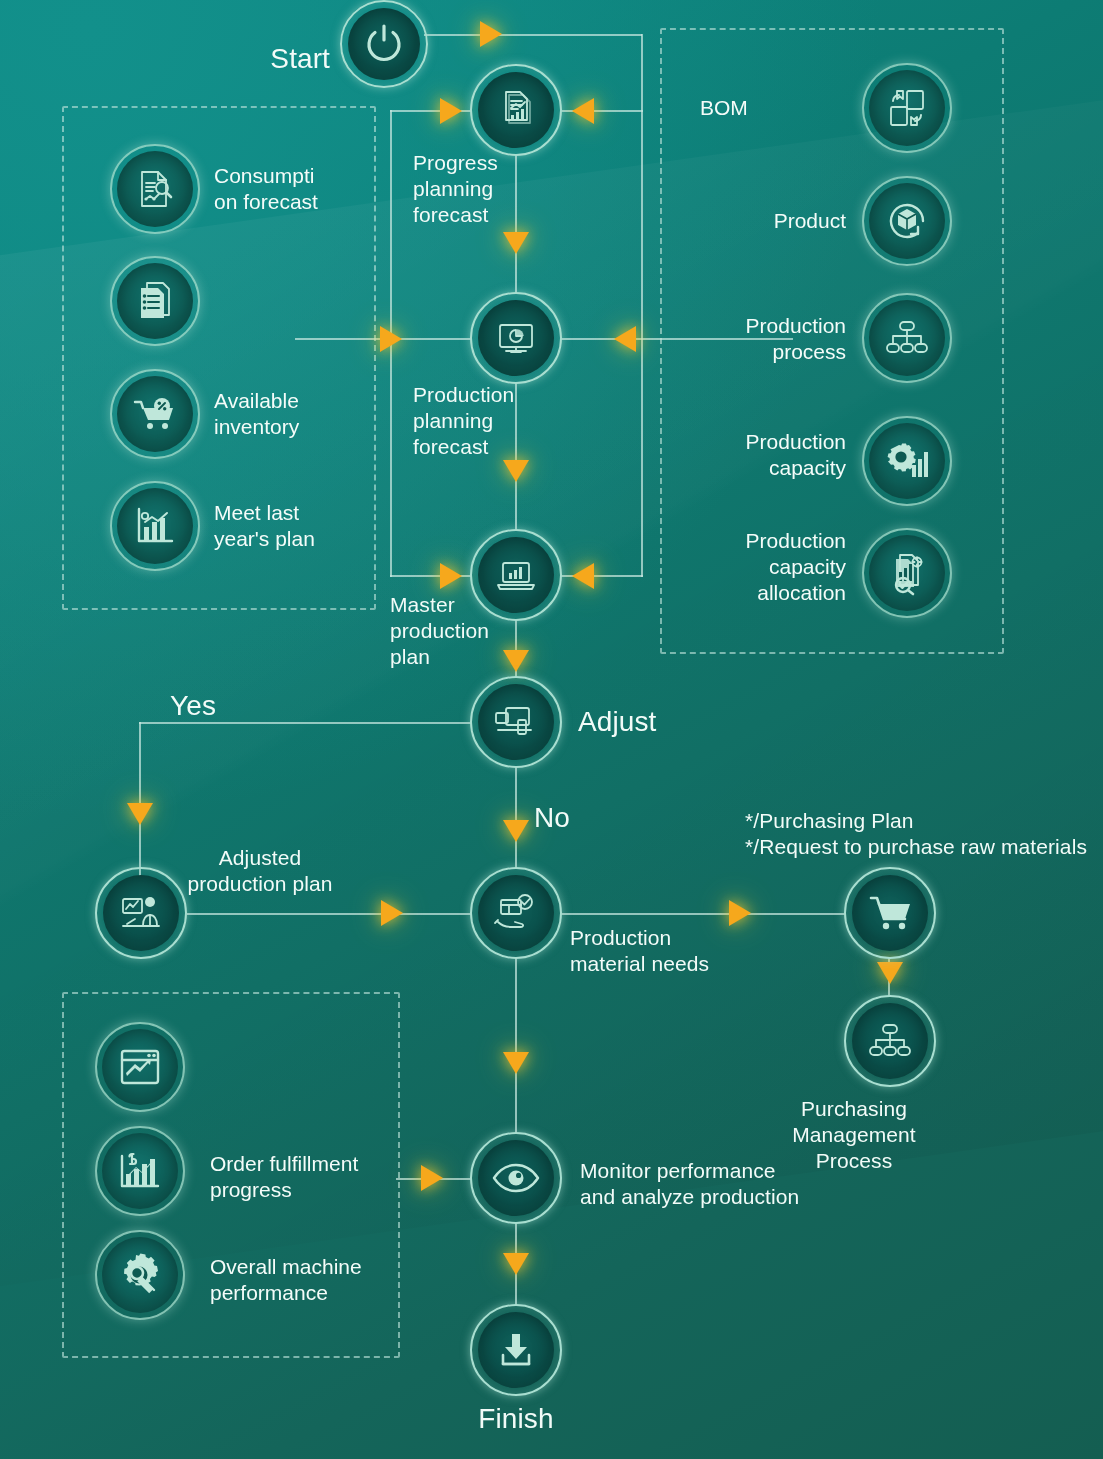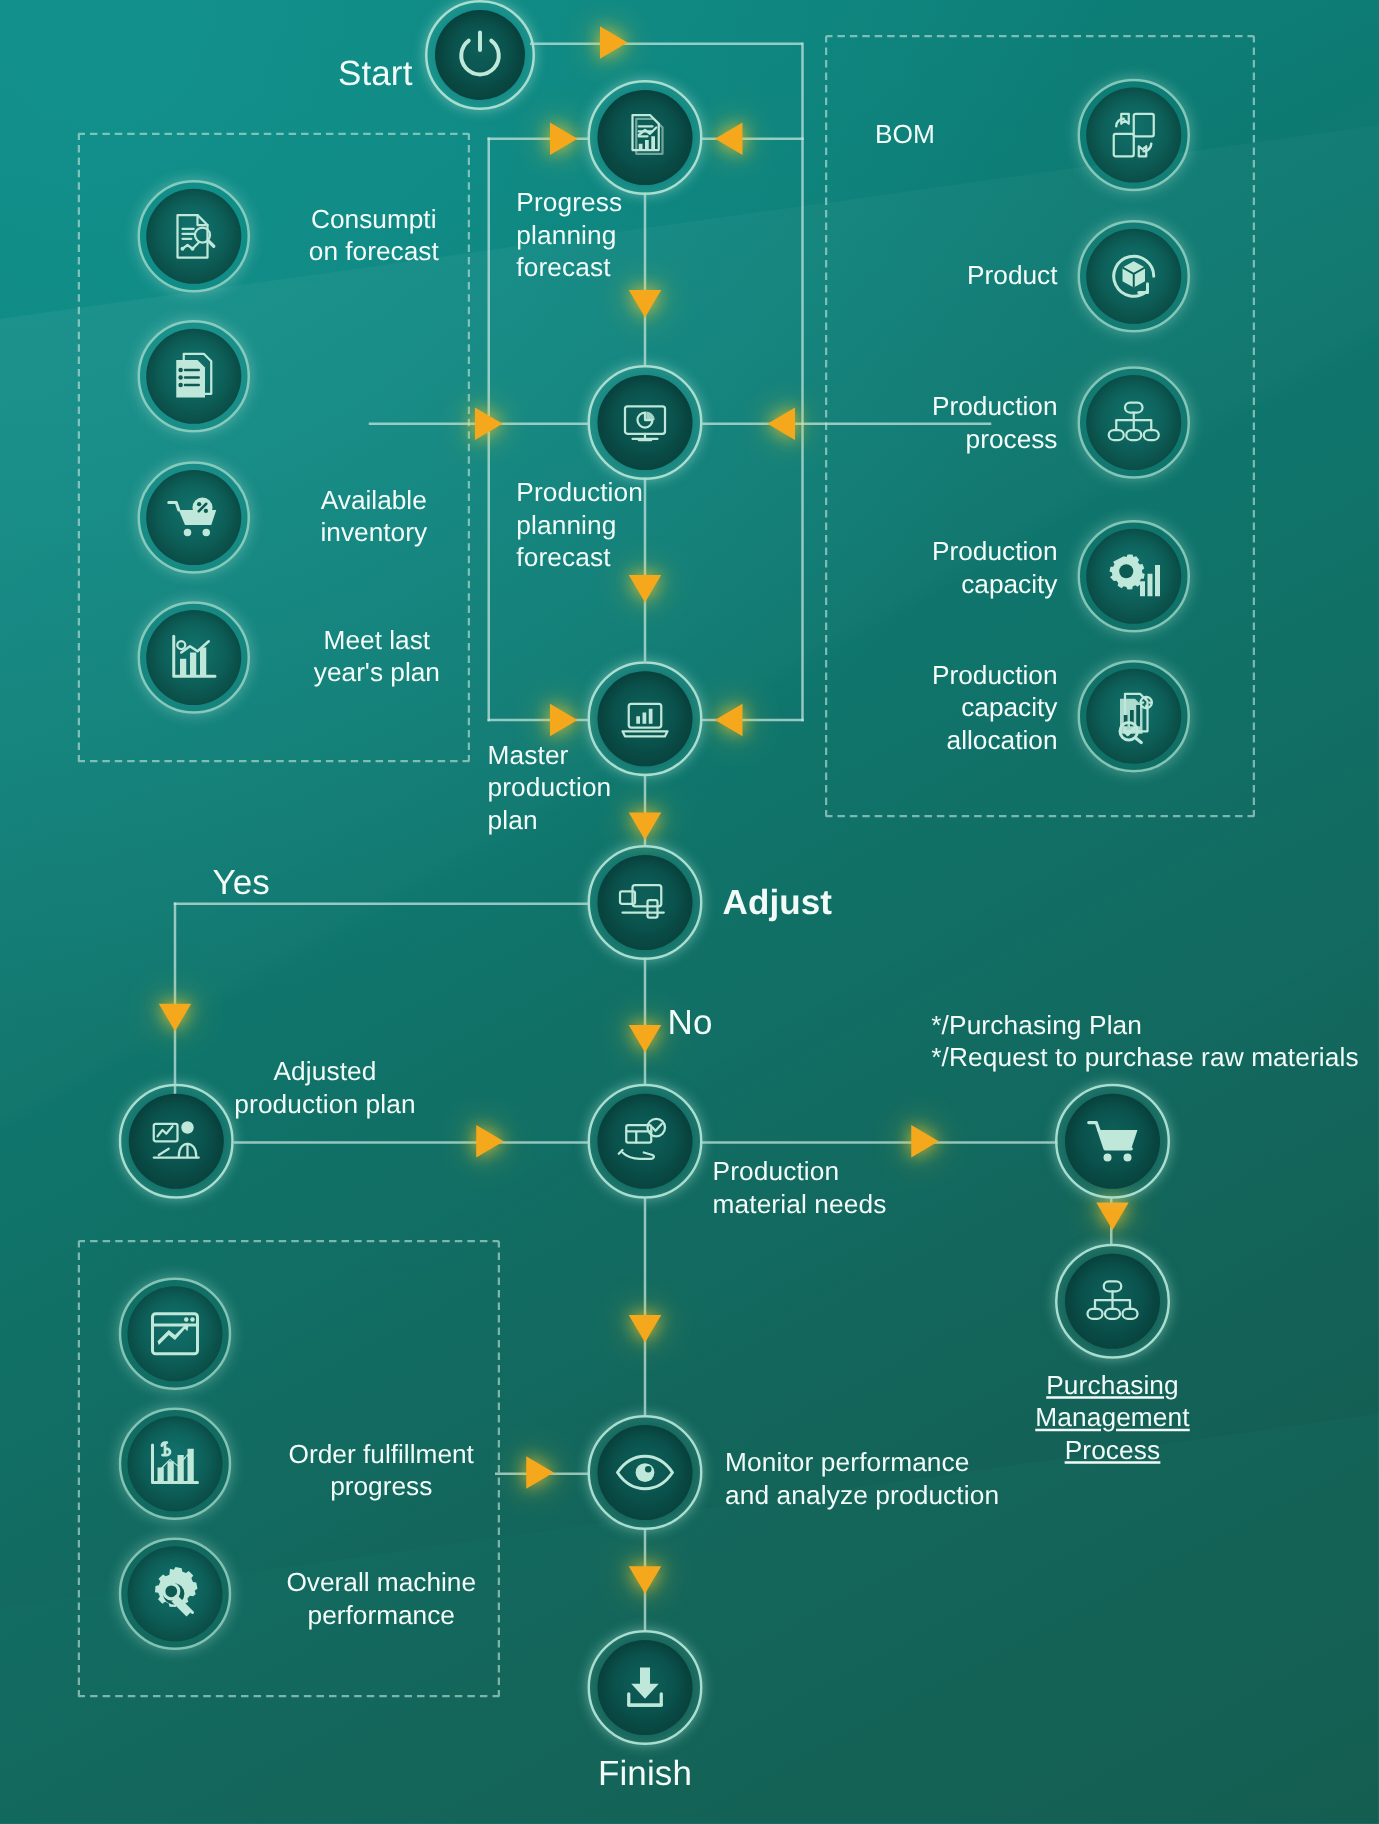--- a/index.html
+++ b/index.html
@@ -61,21 +61,21 @@
   
   .n-list{width:90px;height:90px;}
   .n-list .ring{border:2px solid rgba(170,224,207,0.75);box-shadow:0 0 12px rgba(168,222,208,0.45);}
   .n-list .disc{inset:7px;background:radial-gradient(circle at 50% 40%, #11706a 0%, #0d5d56 60%, #0f6259 100%);}
 
   
   .lbl{position:absolute;color:#f2fbf8;font-size:21px;line-height:26px;letter-spacing:.1px;}
   .lbl.c{text-align:center;}
   .lbl.r{text-align:right;}
   .lbl-big{font-size:28px;line-height:28px;}
-  .lbl-item{position:absolute;color:#f4fcf9;font-size:21px;line-height:26px;text-align:center;}
+  .lbl-item{position:absolute;color:#f4fcf9;font-size:21px;line-height:26px;}
 </style>
 </head>
 <body>
 
 <div id="stage">
 
   <div class="panel" style="left:62px;top:106px;width:310px;height:500px;"></div>
 
   <div class="panel" style="left:660px;top:28px;width:340px;height:622px;"></div>
 
@@ -201,21 +201,21 @@
   <div class="node n-main" style="left:470px;top:676px;">
     <div class="ring"></div>
     <div class="disc"></div>
     <svg width="50" height="46" viewBox="0 0 50 46">
       <rect class="ic" x="15" y="9" width="23" height="17" rx="2"></rect>
       <rect class="ic" x="5" y="14" width="12" height="10" rx="1.5"></rect>
       <rect class="ic" x="27" y="21" width="8" height="14" rx="1.5"></rect>
       <path class="ic" d="M7 31h33"></path>
     </svg>
   </div>
-  <div class="lbl lbl-big" style="left:578px;top:708px;width:140px;font-weight:bold;">Adjust</div>
+  <div class="lbl lbl-big" style="left:578px;top:708px;width:140px;">Adjust</div>
 
   <div class="lbl lbl-big" style="left:170px;top:692px;width:70px;">Yes</div>
   <div class="lbl lbl-big" style="left:534px;top:804px;width:60px;">No</div>
 
   <div class="node n-main" style="left:95px;top:867px;">
     <div class="ring"></div>
     <div class="disc"></div>
     <svg width="48" height="44" viewBox="0 0 48 44">
       <rect class="ic" x="6" y="8" width="19" height="14" rx="1.5"></rect>
       <path class="ic" d="M9 18l4-5 3 3 5-6"></path>
@@ -268,21 +268,21 @@
     <div class="ring"></div>
     <div class="disc"></div>
     <svg width="48" height="40" viewBox="0 0 48 40">
       <rect class="ic" x="17" y="4" width="14" height="8" rx="4"></rect>
       <rect class="ic" x="4" y="26" width="12" height="8" rx="4"></rect>
       <rect class="ic" x="18" y="26" width="12" height="8" rx="4"></rect>
       <rect class="ic" x="32" y="26" width="12" height="8" rx="4"></rect>
       <path class="ic" d="M24 12v7M10 26v-7h28v7M24 19v7"></path>
     </svg>
   </div>
-  <div class="lbl c" style="left:789px;top:1096px;width:202px;text-decoration:underline;">
+  <div class="lbl c" style="left:753px;top:1096px;width:202px;">
     <div>Purchasing</div>
     <div>Management</div>
     <div>Process</div>
   </div>
 
   <div class="node n-main" style="left:470px;top:1132px;">
     <div class="ring"></div>
     <div class="disc"></div>
     <svg width="50" height="34" viewBox="0 0 50 34">
       <path class="ic" style="stroke-width:2.4" d="M3 17C9 8 16.5 4 25 4s16 4 22 13c-6 9-13.5 13-22 13S9 26 3 17z"></path>

